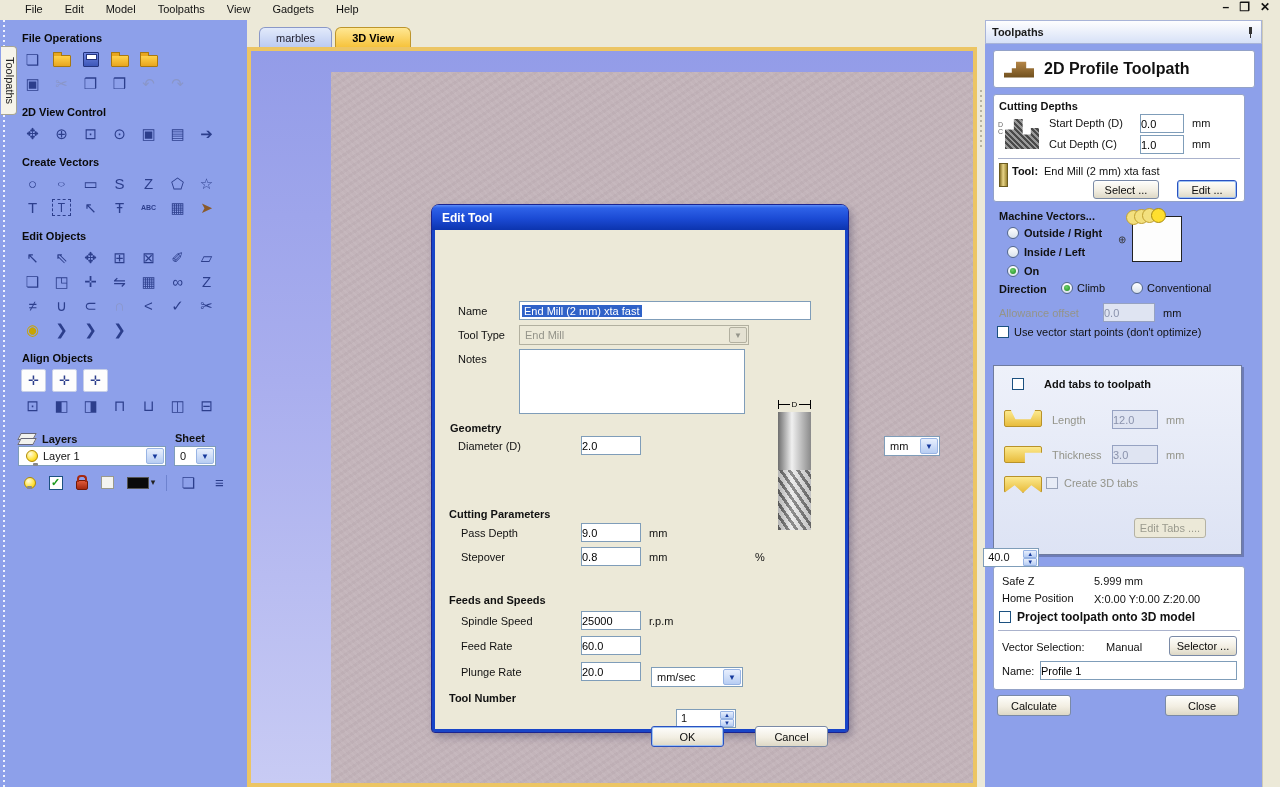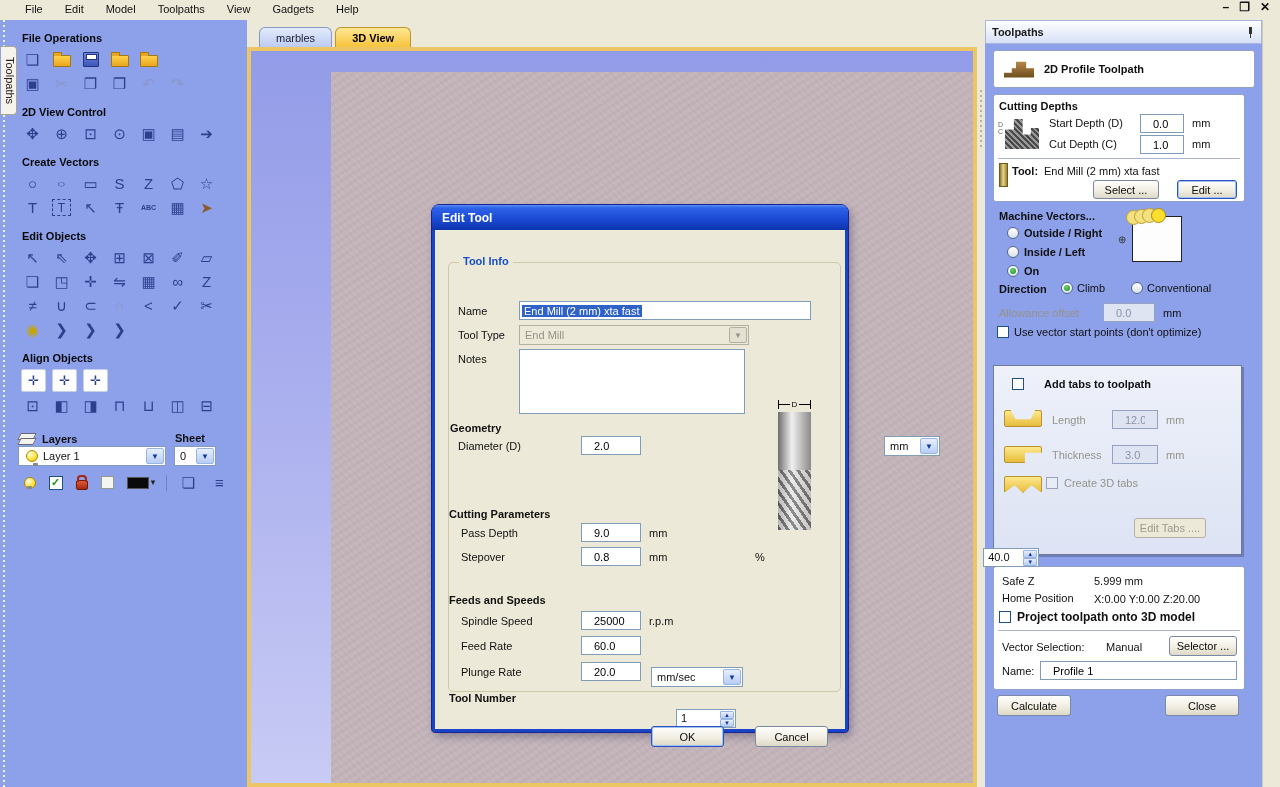--- a/index.html
+++ b/index.html
@@ -77,21 +77,21 @@
   .layer-tools{display:flex;align-items:center;gap:3px;margin-top:6px}
 
   
   .combo{position:relative;display:inline-flex;align-items:center;border:1px solid #7f9db9;background:#fff;
       height:20px;box-sizing:border-box;padding:0 20px 0 5px;cursor:default}
   .combo .arrow{position:absolute;right:1px;top:1px;bottom:1px;width:16px;border-radius:2px;
       background:linear-gradient(#e8effd,#b7cdf3);border:1px solid #98b4e4;display:flex;align-items:center;
       justify-content:center;color:#16399c;font-size:8px}
   .combo.dis{background:#ece9d8;color:#94948a;border-color:#b2b0a0}
   .combo.dis .arrow{background:#e4e1d2;border-color:#b2b0a0;color:#94948a}
-  .inp{border:1px solid #7f9db9;background:#fff;height:19px;box-sizing:border-box;padding:1px 12px;
+  .inp{border:1px solid #7f9db9;background:#fff;height:19px;box-sizing:border-box;padding:1px 0;
       font-family:"Liberation Sans",sans-serif;font-size:11px;color:#000}
   .inp.pdis{background:#dfe4f2;color:#8a92ac;border-color:#96a2c2}
   .fake-inp{border:1px solid #7f9db9;background:#fff;height:19px;box-sizing:border-box;display:flex;
       align-items:center;padding:0 2px}
   .hl{background:#2f62c8;color:#fff;padding:0 2px}
   .spin{position:relative;display:inline-flex;align-items:center;border:1px solid #7f9db9;background:#fff;
       height:19px;box-sizing:border-box;padding:0 18px 0 4px}
   .spin .ud{position:absolute;right:1px;top:1px;bottom:1px;width:14px;display:flex;flex-direction:column}
   .spin .ud span{flex:1;background:linear-gradient(#e8effd,#b7cdf3);border:1px solid #98b4e4;color:#16399c;
       font-size:6px;line-height:1;display:flex;align-items:center;justify-content:center;border-radius:1px}
@@ -344,21 +344,21 @@
 <div class="gap-strip"></div>
 
 <div class="right-panel side-panel">
   <div class="panel-header">
     <span>Toolpaths</span>
     <span class="pin"></span>
   </div>
 
   <div class="card" style="left:8px;top:30px;width:250px;height:36px;display:flex;align-items:center;gap:10px;padding-left:10px">
     <span class="profile-icon"></span>
-    <span class="b" style="font-size:11px">2D Profile Toolpath</span>
+    <span class="b" style="font-size:16px">2D Profile Toolpath</span>
   </div>
 
   <div class="card" style="left:8px;top:74px;width:250px;height:106px">
     <span class="abs b" style="left:5px;top:5px">Cutting Depths</span>
     <span class="abs" style="left:4px;top:26px;font-size:7px;color:#666">D<br>C</span>
     <span class="depth-icon abs" style="left:11px;top:24px"></span>
     <span class="abs" style="left:55px;top:22px">Start Depth (D)</span>
     <input class="inp abs" style="left: 146px; top: 19px; width: 44px;" value="0.0">
     <span class="abs" style="left:198px;top:22px">mm</span>
     <span class="abs" style="left:55px;top:43px">Cut Depth (C)</span>
@@ -457,23 +457,20 @@
 </div>
 
 <div class="right-strip"></div>
 <div class="rtab">Toolpaths</div>
 
 <div class="dialog">
   <div class="titlebar">
     <span>Edit Tool</span>
   </div>
   <div class="dlg-body">
-    <div class="group">
-      <span class="group-cap bluecap">Tool Info</span>
-    </div>
 
     <span class="abs" style="left:23px;top:75px">Name</span>
     <div class="fake-inp abs" style="left:84px;top:71px;width:292px">
       <span class="hl">End Mill (2 mm) xta fast</span>
     </div>
 
     <span class="abs" style="left:23px;top:99px">Tool Type</span>
     <div class="combo dis abs" style="left:84px;top:95px;width:230px">
       <span>End Mill</span>
       <span class="arrow">▼</span>

